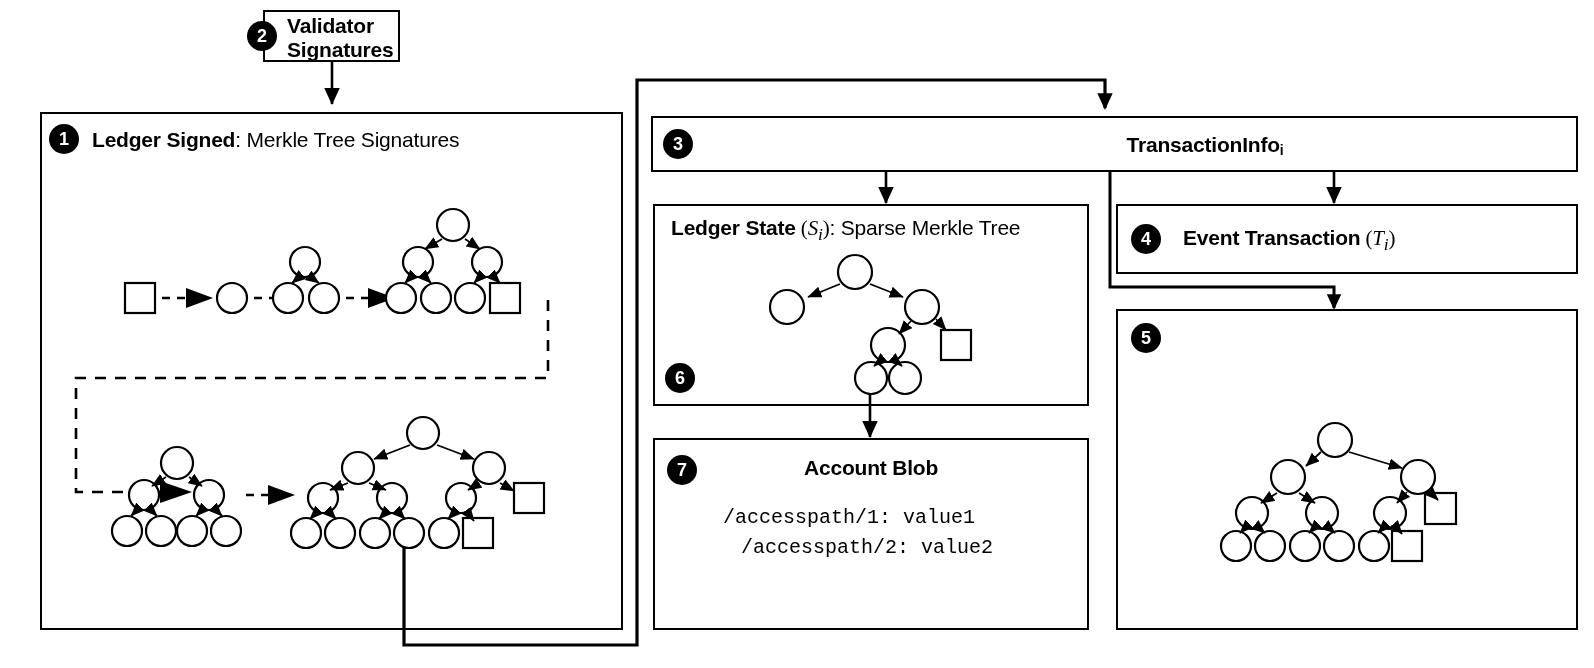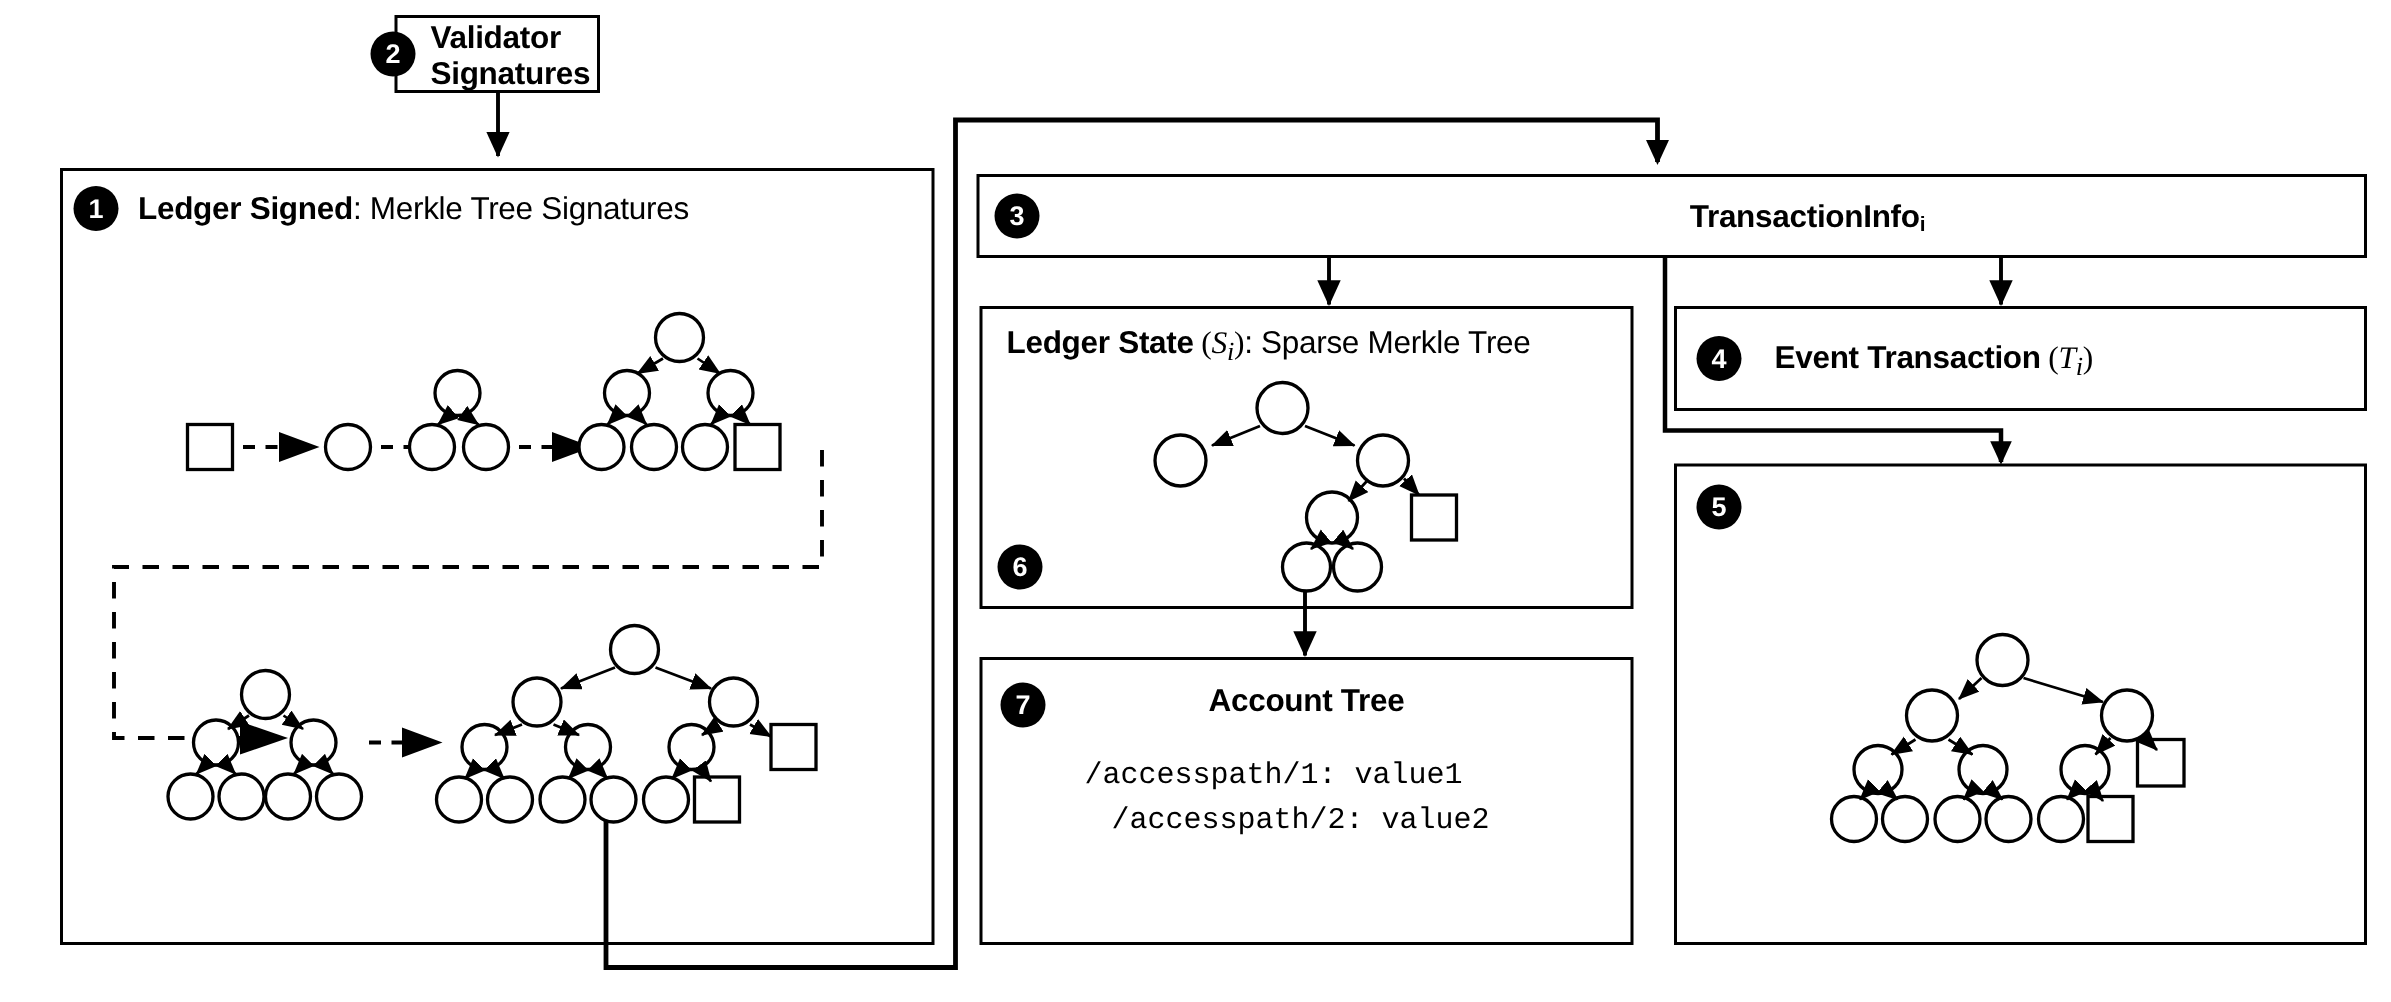--- a/index.html
+++ b/index.html
@@ -288,19 +288,19 @@
   <div class="title" style="left:659px; top:216px;margin-left:12px;">
     <span class="b">Ledger State</span><span class="paren"> (</span><span class="mathvar">S</span><sub class="mathvar">i</sub><span class="paren">)</span><span class="n">: Sparse Merkle Tree</span>
   </div>
 
   <div class="title" style="left:1183px; top:226px;">
     <span class="b">Event Transaction</span><span class="paren"> (</span><span class="mathvar">T</span><sub class="mathvar">i</sub><span class="paren">)</span>
   </div>
 
 
   <div class="title ctr" style="left:653px; top:456px; width:436px;">
-    <span class="b">Account Tree</span>
+    <span class="b">Account Blob</span>
   </div>
 
   <div class="mono" style="left:723px; top:503px;">/accesspath/1: value1</div>
   <div class="mono" style="left:741px; top:533px;">/accesspath/2: value2</div>
 
 </div>
 
 </body></html>

